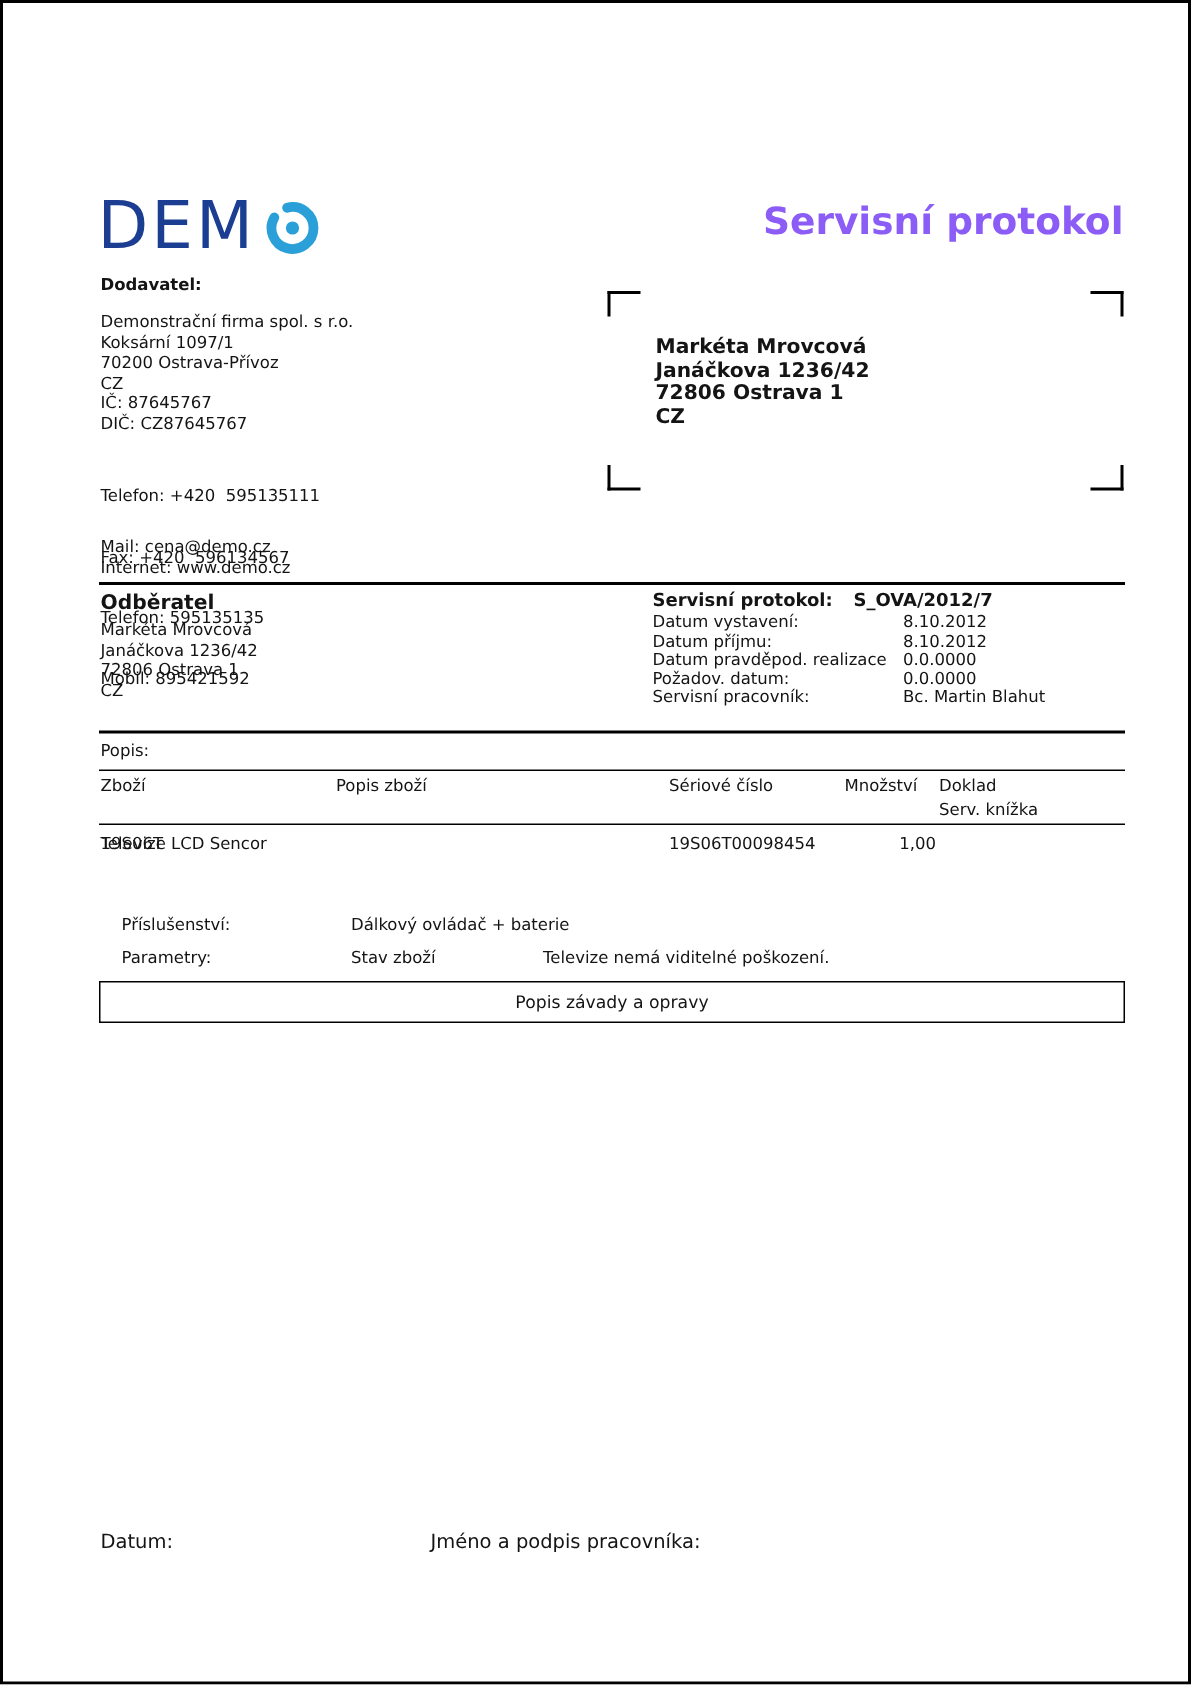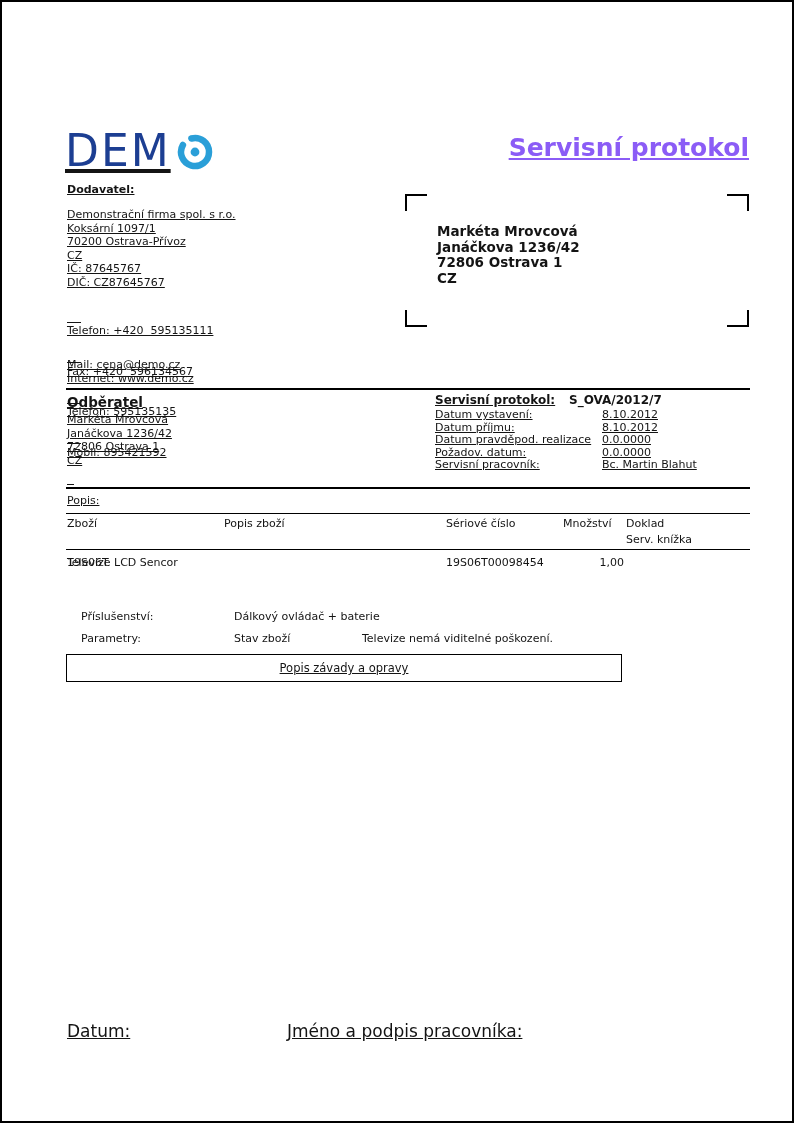--- a/index.html
+++ b/index.html
@@ -7,21 +7,21 @@
     position:relative;
     width:794px; height:1123px;
     margin:0 auto;
     background:#fff;
     border:2px solid #000;
     box-sizing:border-box;
     font-family:"DejaVu Sans","Liberation Sans",sans-serif;
     color:#141414;
     overflow:hidden;
   }
-  .abs { position:absolute;text-decoration:underline; }
+  .abs { position:absolute; }
 
   
   .logo { left:63px; top:127px; display:flex; align-items:center; gap:5px; }
   .logo-text { font-size:44px; line-height:44px; letter-spacing:2px; color:#1c3e92; }
   .logo-o { width:38px; height:38px; margin-top:2px; }
 
   
   .title { top:131px; right:43px; font-size:25px; font-weight:bold; color:#8b5cf6; }
 
   
@@ -71,28 +71,28 @@
   .head2 { top:531px; }
   .item-row { top:554px; height:30px; }
   .product-name { position:absolute; left:0; top:0; width:230px; line-height:13.5px; }
   .sub1 { top:586px; }
   .sub2 { top:608px; }
   .sub3 { top:630px; }
   .sub-label { left:14px; }
 
   
   .repair-box {
-    left:64px; top:652px; width:556px; height:28px;
+    left:64px; top:652px; width:684px; height:28px;
     border:1px solid #000; box-sizing:border-box;
     display:flex; align-items:center; justify-content:center;
     font-size:11.5px;
   }
 
   
-  .footer-label { top:1019px; font-size:17px; }
+  .footer-label { top:1019px; font-size:13px; }
   .footer-date { left:65px; }
   .footer-sign { left:285px; }
 </style>
 </head>
 <body>
 
 <div class="page">
 
   <div class="abs logo">
     <span class="logo-text">DEM</span>

